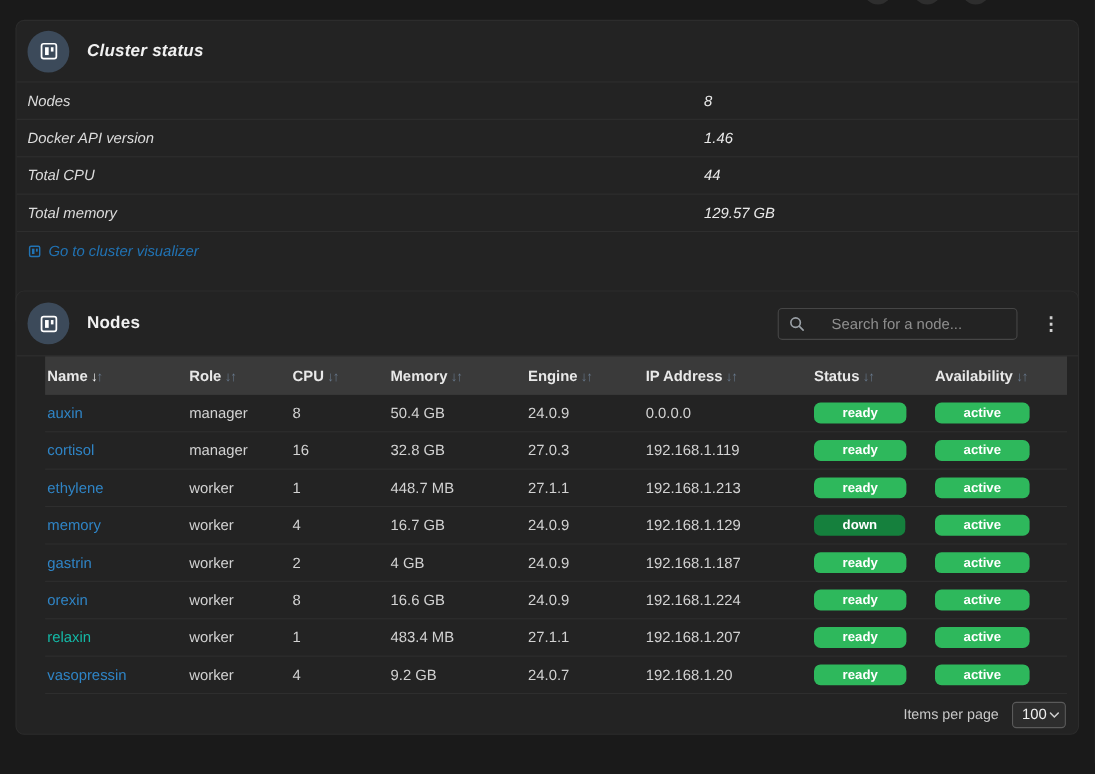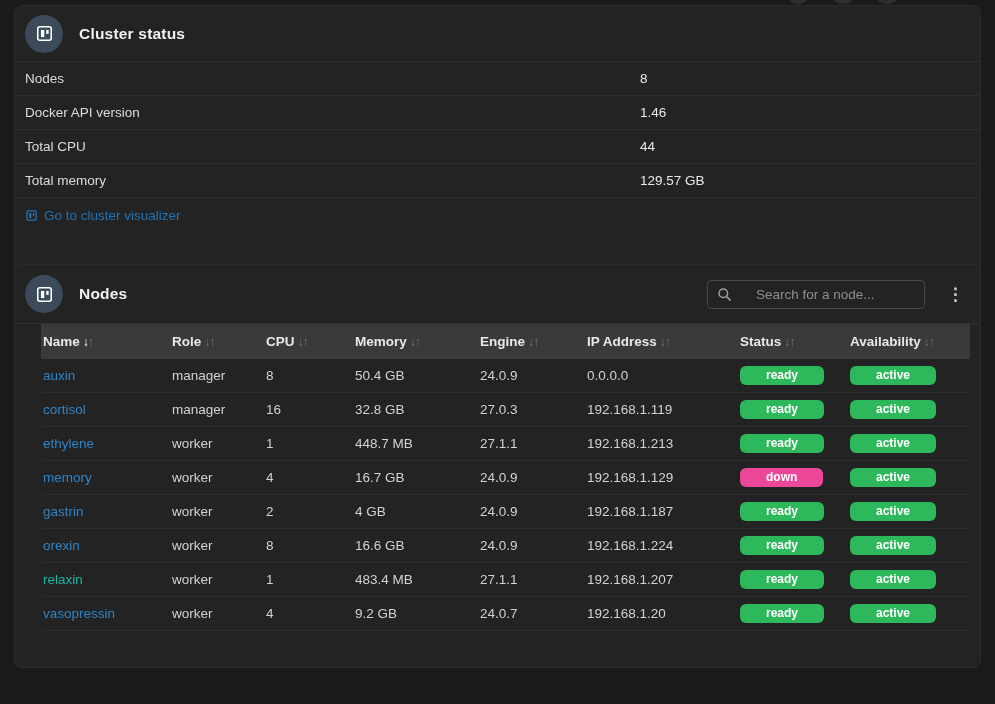--- a/index.html
+++ b/index.html
@@ -14,21 +14,21 @@
   
   .top-circle {
     position:absolute; top:-22px; width:26px; height:26px;
     border-radius:50%; background:#2e2e2e;
   }
   .panel {
     position:absolute; left:14px; width:967px;
     background:#232323; border:1px solid #2c2c2c; border-radius:8px;
     overflow:hidden;
   }
-  #cluster-panel { top:5px; height:280px; }
+  #cluster-panel { top:18px; height:280px;font-style:italic; }
   #nodes-panel   { top:264px; height:404px; }
 
   .panel-header {
     display:flex; align-items:center; gap:16px;
     padding:0 10px; border-bottom:1px solid #2f2f2f;
   }
   #cluster-panel .panel-header { height:56px; }
   #nodes-panel .panel-header   { height:59px; }
   .icon-circle {
     width:38px; height:38px; border-radius:50%;
@@ -246,21 +246,21 @@
           <div class="cell"><span class="badge" style="background: rgb(46, 184, 92);">ready</span></div>
           <div class="cell"><span class="badge" style="background: rgb(46, 184, 92);">active</span></div>
         </div>
         <div class="trow tbody-row">
           <div class="cell"><a class="node-link" style="color: rgb(47, 132, 197);">memory</a></div>
           <div class="cell">worker</div>
           <div class="cell">4</div>
           <div class="cell">16.7 GB</div>
           <div class="cell">24.0.9</div>
           <div class="cell">192.168.1.129</div>
-          <div class="cell"><span class="badge" style="background: #ec4899;">down</span></div>
+          <div class="cell"><span class="badge" style="background: #15803d;">down</span></div>
           <div class="cell"><span class="badge" style="background: rgb(46, 184, 92);">active</span></div>
         </div>
         <div class="trow tbody-row">
           <div class="cell"><a class="node-link" style="color: rgb(47, 132, 197);">gastrin</a></div>
           <div class="cell">worker</div>
           <div class="cell">2</div>
           <div class="cell">4 GB</div>
           <div class="cell">24.0.9</div>
           <div class="cell">192.168.1.187</div>
           <div class="cell"><span class="badge" style="background: rgb(46, 184, 92);">ready</span></div>
@@ -292,13 +292,24 @@
           <div class="cell">4</div>
           <div class="cell">9.2 GB</div>
           <div class="cell">24.0.7</div>
           <div class="cell">192.168.1.20</div>
           <div class="cell"><span class="badge" style="background: rgb(46, 184, 92);">ready</span></div>
           <div class="cell"><span class="badge" style="background: rgb(46, 184, 92);">active</span></div>
         </div>
       </div>
   </div>
 
+  <div class="table-footer">
+    <span>Items per page</span>
+    <div class="select">
+      <span>100</span>
+      <span style="display:inline-flex">
+        <svg width="9" height="6" viewBox="0 0 10 6" fill="none" stroke="#cfcfcf" stroke-width="1.6" stroke-linecap="round">
+          <polyline points="1,1 5,5 9,1"></polyline>
+        </svg>
+      </span>
+    </div>
+  </div>
 </section>
 
 </body></html>

